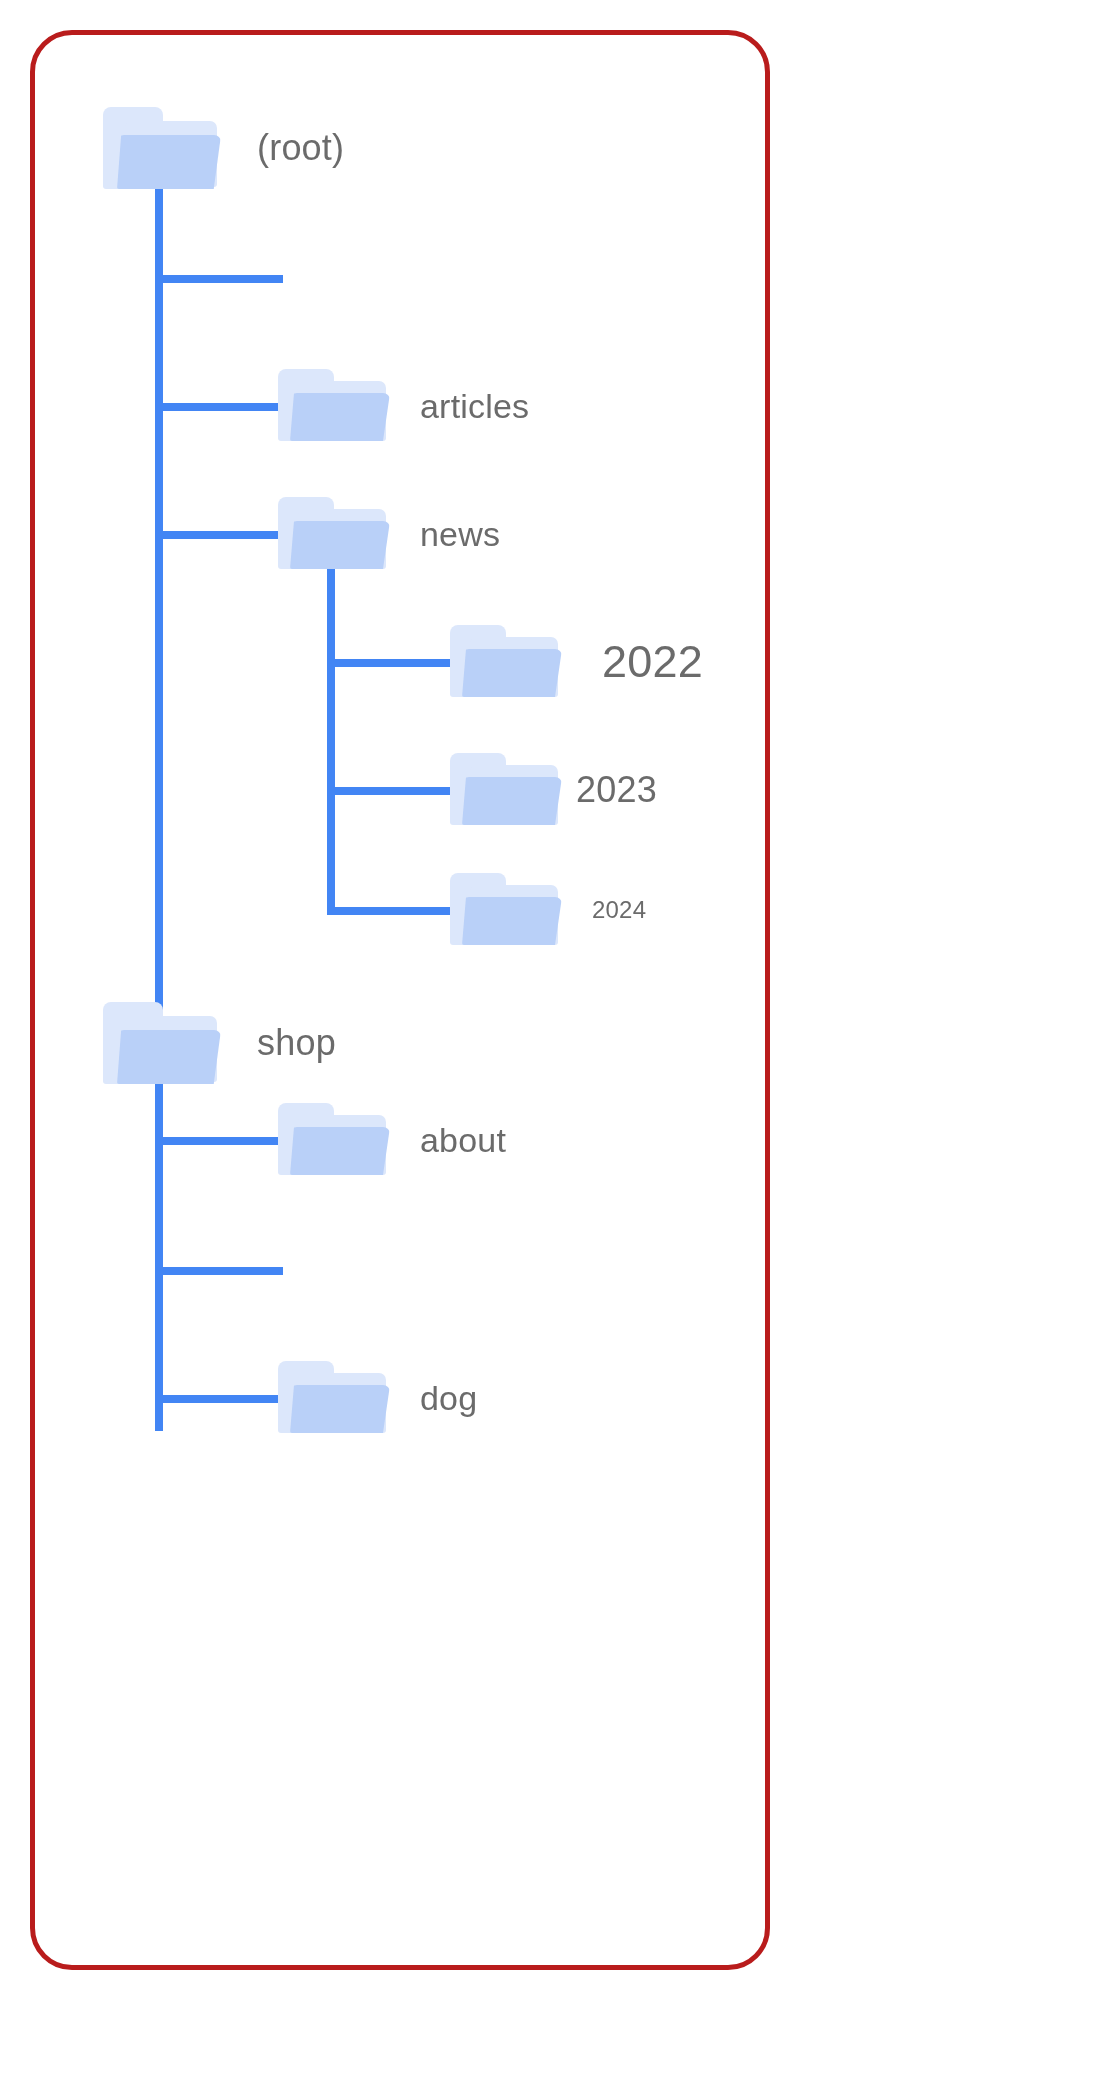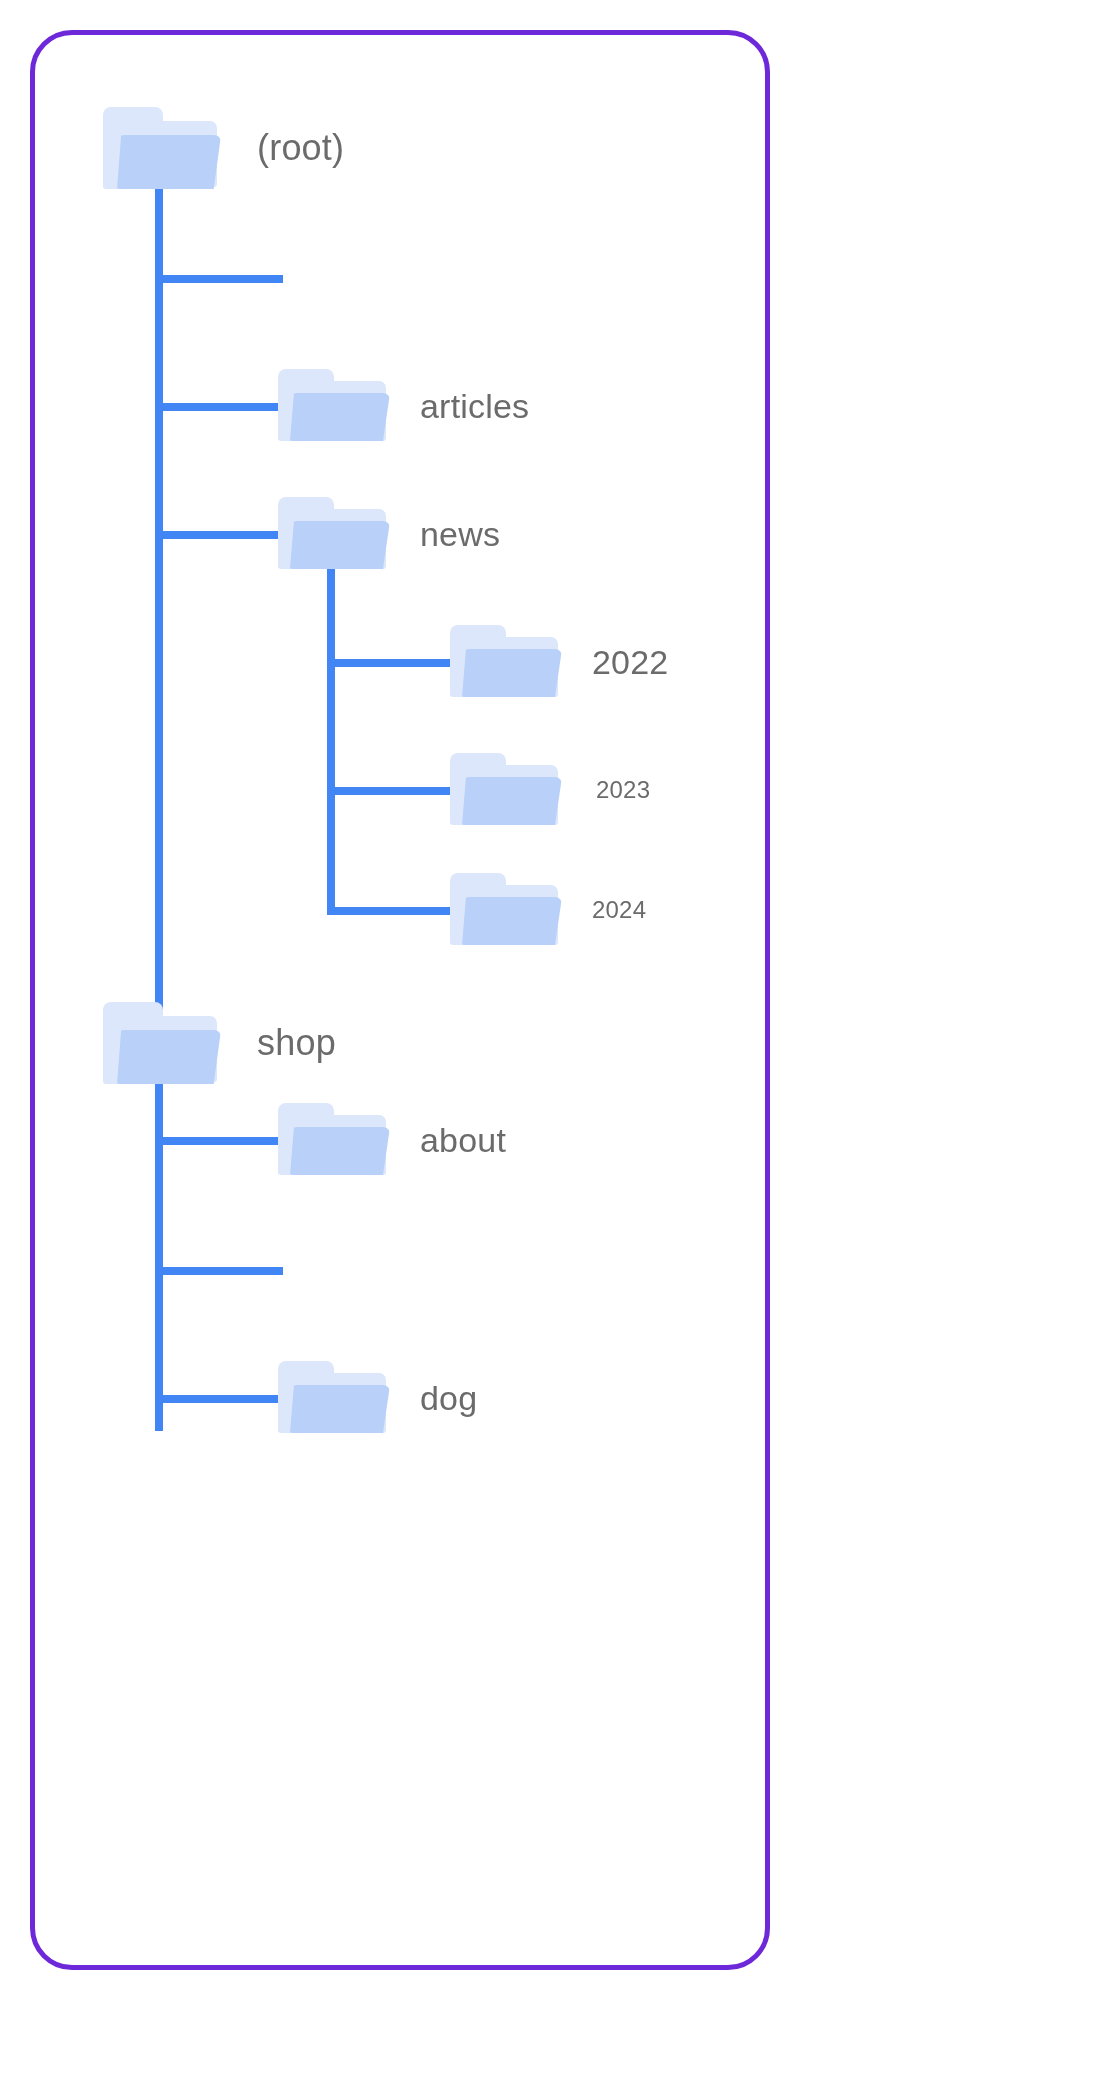--- a/index.html
+++ b/index.html
@@ -2,21 +2,21 @@
 <html><head>
 <meta charset="utf-8">
 <style>
   html,body{margin:0;padding:0;background:#ffffff;}
   body{width:1100px;height:2100px;font-family:"Liberation Sans",sans-serif;}
 
   #card{
     position:absolute;
     left:30px; top:30px;
     width:740px; height:1940px;
-    border:5px solid #6d28d9;
+    border:5px solid #b91c1c;
     border-radius:42px;
     background:#ffffff;
     box-sizing:border-box;
     overflow:hidden;
   }
 
   #canvas{position:absolute;left:0;top:0;width:100%;height:100%;}
 
   
   .vline{position:absolute;background:#4285f4;width:8px;}
@@ -100,31 +100,31 @@
       <span class="label" style="font-size:34px; margin-left:26px;">articles</span>
     </div>
 
     <div class="node" style="left:415px; top:587px;">
       <span class="folder" style="width:116px;height:80px;">
         <span class="f-back" style="left:0px;  top:3px;  width:56px; height:72px;"></span>
         <span class="f-tabback" style="left:20px; top:15px; width:88px; height:60px;"></span>
         <span class="f-front" style="left:12px; top:27px; width:100px; height:48px;
               clip-path:polygon(4% 0%, 100% 0%, 93% 100%, 0% 100%);"></span>
       </span>
-      <span class="label" style="font-size:34px; margin-left:26px;">2022</span>
+      <span class="label" style="font-size:45px; margin-left:36px;">2022</span>
     </div>
 
     <div class="node" style="left:415px; top:715px;">
       <span class="folder" style="width:116px;height:80px;">
         <span class="f-back" style="left:0px;  top:3px;  width:56px; height:72px;"></span>
         <span class="f-tabback" style="left:20px; top:15px; width:88px; height:60px;"></span>
         <span class="f-front" style="left:12px; top:27px; width:100px; height:48px;
               clip-path:polygon(4% 0%, 100% 0%, 93% 100%, 0% 100%);"></span>
       </span>
-      <span class="label" style="font-size:24px; margin-left:30px;">2023</span>
+      <span class="label" style="font-size:36px; margin-left:10px;">2023</span>
     </div>
 
     <div class="node" style="left:415px; top:835px;">
       <span class="folder" style="width:116px;height:80px;">
         <span class="f-back" style="left:0px;  top:3px;  width:56px; height:72px;"></span>
         <span class="f-tabback" style="left:20px; top:15px; width:88px; height:60px;"></span>
         <span class="f-front" style="left:12px; top:27px; width:100px; height:48px;
               clip-path:polygon(4% 0%, 100% 0%, 93% 100%, 0% 100%);"></span>
       </span>
       <span class="label" style="font-size:24px; margin-left:26px;">2024</span>

